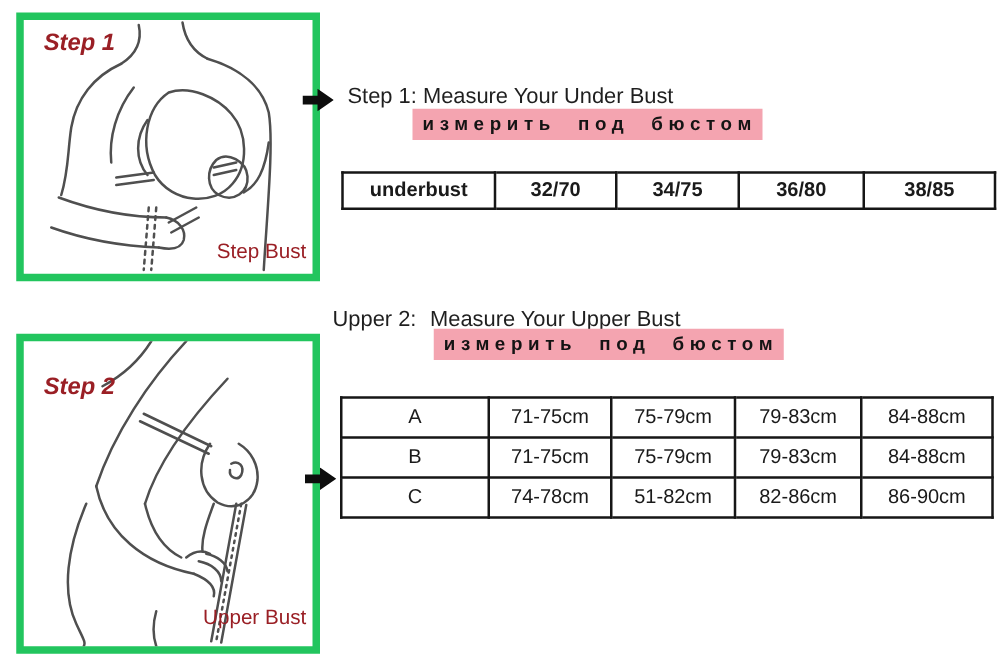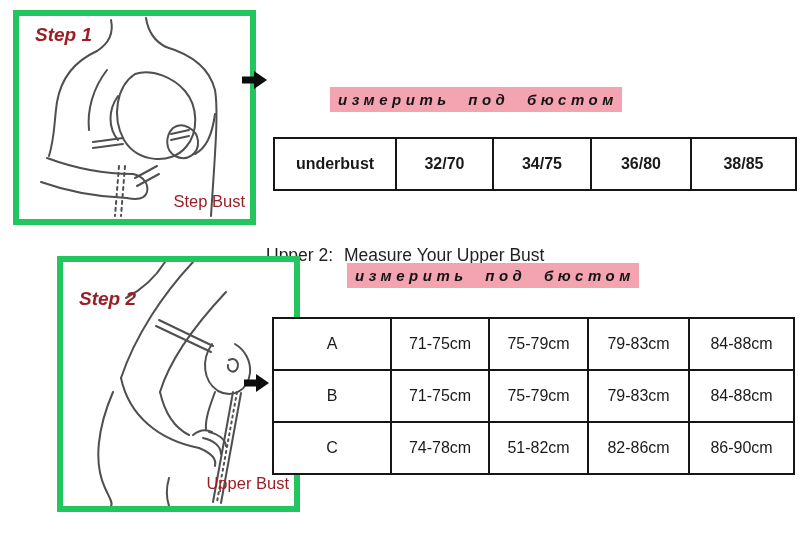--- a/index.html
+++ b/index.html
@@ -3,48 +3,48 @@
 <meta charset="utf-8">
 <style>
   html,body{margin:0;padding:0;background:#ffffff;}
   .canvas{
     position:relative;width:800px;height:535px;background:#ffffff;
     font-family:"Liberation Sans",sans-serif;color:#1a1a1a;overflow:hidden;
   }
   
   .fig-box{position:absolute;border:6px solid #22c55e;background:#ffffff;}
   #box1{left:13px;top:10px;width:231px;height:203px;}
-  #box2{left:13px;top:256px;width:231px;height:244px;margin-left:44px;}
+  #box2{left:13px;top:267px;width:231px;height:244px;}
   .box-label{position:absolute;font-style:italic;font-weight:bold;font-size:19px;color:var(--accent_red);z-index:2;}
   #box1 .box-label{left:16px;top:8px;}
   #box2 .box-label{left:16px;top:26px;}
   .fig-caption{position:absolute;color:var(--accent_red);font-size:16.5px;z-index:2;}
   #box1 .fig-caption{right:5px;bottom:8px;}
   #box2 .fig-caption{right:5px;bottom:13px;}
   svg.figure{position:absolute;left:0;top:0;}
   svg.figure path, svg.figure line{stroke:var(--line_art);stroke-width:2;fill:none;stroke-linecap:round;stroke-linejoin:round;}
   
   .arrow{position:absolute;}
   #arrow1{left:242px;top:71px;}
   #arrow2{left:244px;top:374px;}
   
   .heading{position:absolute;font-size:17.5px;color:#1f1f1f;white-space:nowrap;}
   #h1{left:278px;top:66px;}
   #h2{left:266px;top:245px;}
   #h2 .h-rest{margin-left:6px;}
   .ru{
     position:absolute;background:var(--pink_highlight);color:#141414;
     font-weight:bold;font-size:15px;letter-spacing:4.5px;word-spacing:9px;
-    padding:4px 4px 4px 8px;white-space:nowrap;font-style:italic;
+    padding:4px 4px 4px 8px;white-space:nowrap;
   }
   #ru1{left:330px;top:87px;}
   #ru2{left:347px;top:263px;}
   
   table{position:absolute;border-collapse:collapse;table-layout:fixed;background:#ffffff;}
-  th,td{border:2px solid #161616;text-align:center;vertical-align:middle;font-size:16px;padding:16px;}
+  th,td{border:2px solid #161616;text-align:center;vertical-align:middle;font-size:16px;padding:4px;}
   th{font-weight:bold;}
   #t1{left:273px;top:137px;width:522px;}
   #t1 .hdr{height:29px;}
   #t1 .val{height:33px;}
   #t2{left:272px;top:317px;width:521px;}
   #t2 tr{height:32px;}
   
   .footnote{position:absolute;left:267px;top:471px;font-size:17px;line-height:27px;color:#1d1d1d;}
 </style>
 </head>
@@ -84,20 +84,24 @@
       <path d="M 100,150 L 96,200" stroke-dasharray="3,4"></path>
       <path d="M 106,150 L 102,200" stroke-dasharray="3,4"></path>
     </svg>
     <div class="fig-caption">Step Bust</div>
   </div>
 
   <svg class="arrow" id="arrow1" width="25" height="18" viewBox="0 0 25 18">
     <polygon points="0,5.5 12,5.5 12,0 25,9 12,18 12,12.5 0,12.5" fill="#0d0d0d"></polygon>
   </svg>
 
+  <div class="heading" id="h1">
+    <span>Step 1:</span>
+    <span class="h-rest">Measure Your Under Bust</span>
+  </div>
   <div class="ru" id="ru1">измерить под бюстом</div>
 
   <table id="t1">
     <colgroup>
       <col style="width:122px">
         <col style="width:97px">
         <col style="width:98px">
         <col style="width:100px">
         <col style="width:105px">
     </colgroup>

